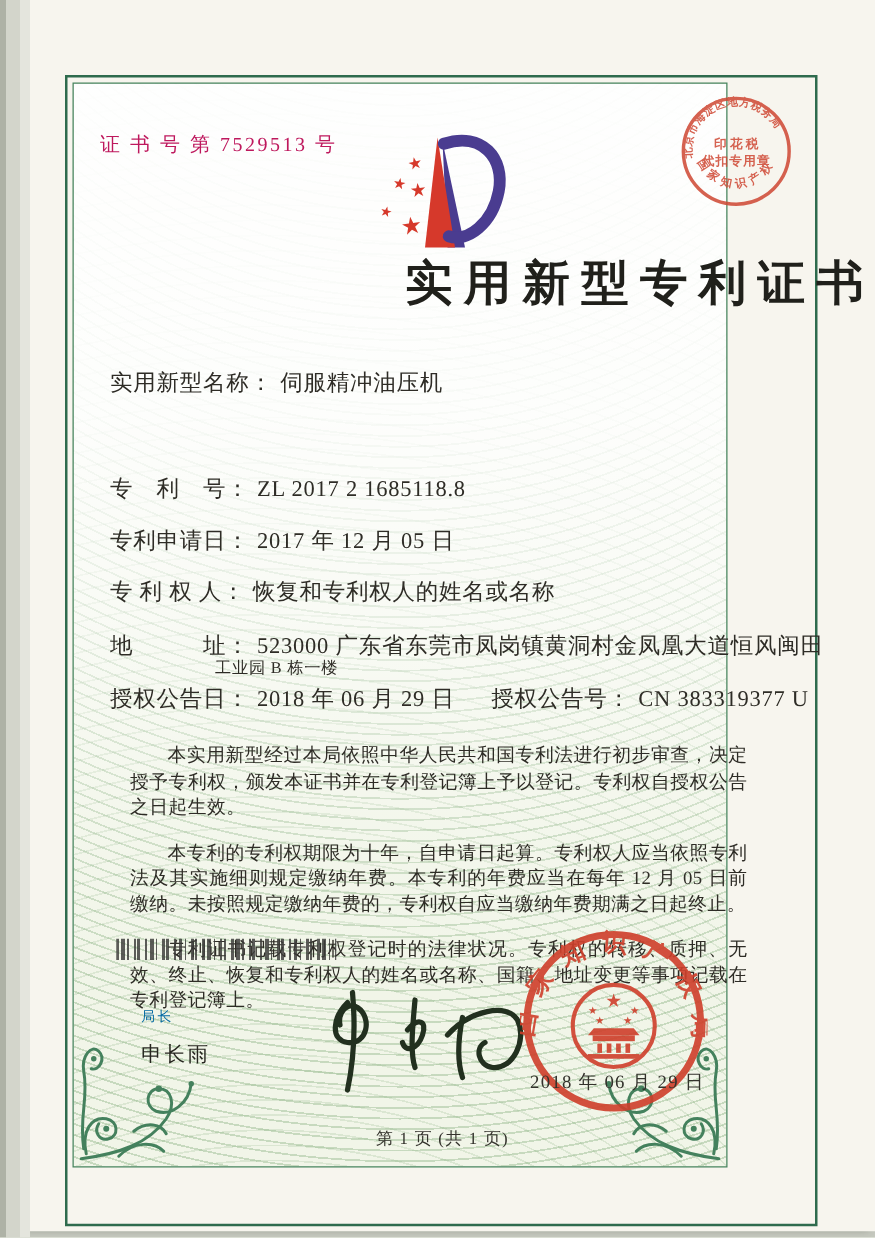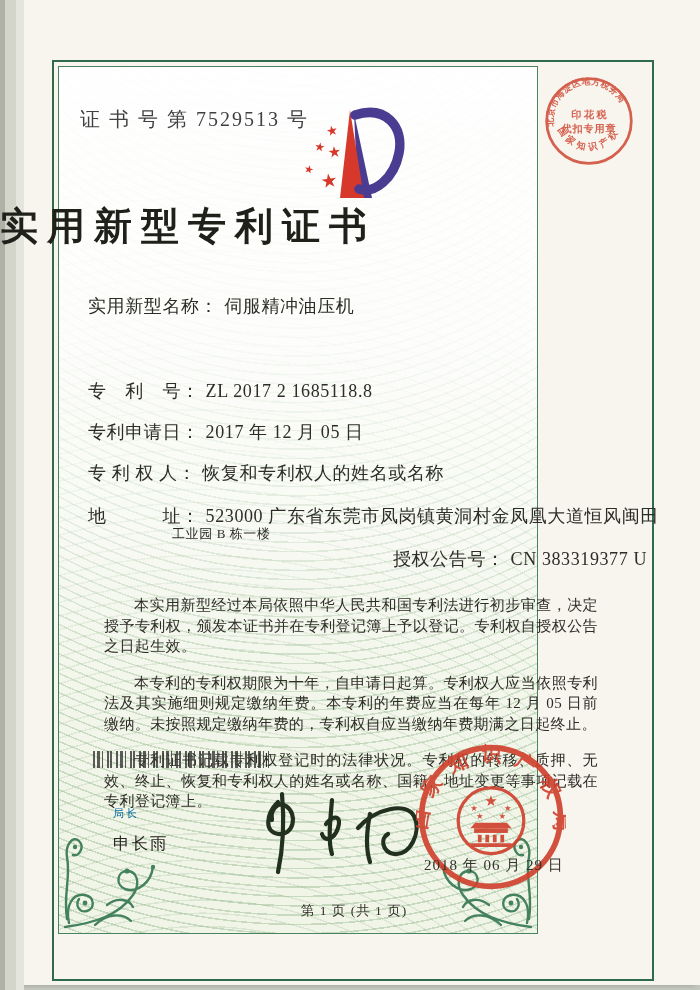--- a/index.html
+++ b/index.html
@@ -15,35 +15,35 @@
     box-shadow:-4px 0 6px rgba(60,65,55,.35);
   }
   .page-edge{position:absolute;left:0;top:0;bottom:0;width:24px;
     background:linear-gradient(90deg,#aeb2a6 0 5px,#d3d5cb 5px 16px,#e4e5dd 16px 24px);}
   
   .frame-outer{
     position:absolute;left:52px;top:60px;width:602px;height:921px;
     border:2.5px solid #2e6b4d;box-sizing:border-box;
   }
   .frame-inner{
-    position:absolute;left:58px;top:66px;width:480px;height:868px;
+    position:absolute;left:58px;top:66px;width:524px;height:868px;
     border:1.5px solid #47845f;box-sizing:border-box;
     background-color:#f1f5e8;
     background-image:
       linear-gradient(180deg,rgba(255,255,255,.96) 0%,rgba(255,255,255,.88) 30%,rgba(255,255,255,.55) 50%,rgba(255,255,255,.18) 68%,rgba(255,255,255,0) 85%),
       repeating-radial-gradient(140% 120% at 50% -70%,rgba(130,172,122,.38) 0 1px,rgba(255,255,255,0) 1px 6px),
       repeating-radial-gradient(160% 130% at 30% 185%,rgba(130,172,122,.20) 0 1px,rgba(255,255,255,0) 1px 9px);
   }
   .flourish{position:absolute;width:118px;height:104px;}
   .fl-left{left:2px;bottom:2px;}
   .fl-right{right:2px;bottom:2px;transform:scaleX(-1);}
   
   .abs{position:absolute;white-space:nowrap;}
-  .certno{left:80px;top:106px;font-size:20px;letter-spacing:2px;color:#404040;}
-  .title{left:0;top:201px;width:700px;text-align:left;font-size:38px;font-weight:600;
+  .certno{left:80px;top:106px;font-size:16px;letter-spacing:2px;color:#be185d;}
+  .title{left:0;top:201px;width:700px;text-align:right;font-size:38px;font-weight:600;
          letter-spacing:9px;color:#20201b;}
   .row{left:88px;font-size:18px;color:#2e2c26;letter-spacing:.6px;}
   .row .val{margin-left:6px;}
   .addr2{left:172px;font-size:13px;color:#2e2c26;letter-spacing:.6px;}
   .grant-right{left:393px;}
   .paras{position:absolute;left:88px;top:579px;width:526px;font-size:15px;
          line-height:20.5px;color:#2e2c26;text-align:justify;}
   .paras p{margin:16px;text-indent:2em;letter-spacing:.4px;}
   .barcode{
     position:absolute;left:93px;top:751px;width:176px;height:17px;
@@ -147,20 +147,23 @@
   <div class="abs row" style="top:420px">
     <span class="lab">专利申请日：</span><span class="val">2017 年 12 月 05 日</span>
   </div>
   <div class="abs row" style="top:461px">
     <span class="lab">专 利 权 人：</span><span class="val">恢复和专利权人的姓名或名称</span>
   </div>
   <div class="abs row" style="top:504px">
     <span class="lab">地　　　址：</span><span class="val">523000 广东省东莞市凤岗镇黄洞村金凤凰大道恒风闽田</span>
   </div>
   <div class="abs addr2" style="top:525px">工业园 B 栋一楼</div>
+  <div class="abs row" style="top:547px">
+    <span class="lab">授权公告日：</span><span class="val">2018 年 06 月 29 日</span>
+  </div>
   <div class="abs row grant-right" style="top:547px">
     <span class="lab">授权公告号：</span><span class="val">CN 383319377 U</span>
   </div>
 
   <div class="paras">
     <p>本实用新型经过本局依照中华人民共和国专利法进行初步审查，决定授予专利权，颁发本证书并在专利登记簿上予以登记。专利权自授权公告之日起生效。</p>
     <p>本专利的专利权期限为十年，自申请日起算。专利权人应当依照专利法及其实施细则规定缴纳年费。本专利的年费应当在每年 12 月 05 日前缴纳。未按照规定缴纳年费的，专利权自应当缴纳年费期满之日起终止。</p>
     <p>专利证书记载专利权登记时的法律状况。专利权的转移、质押、无效、终止、恢复和专利权人的姓名或名称、国籍、地址变更等事项记载在专利登记簿上。</p>
   </div>
 

